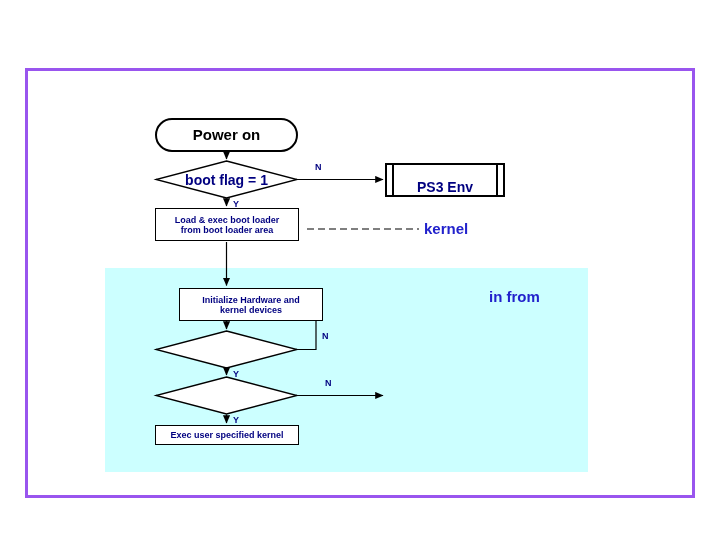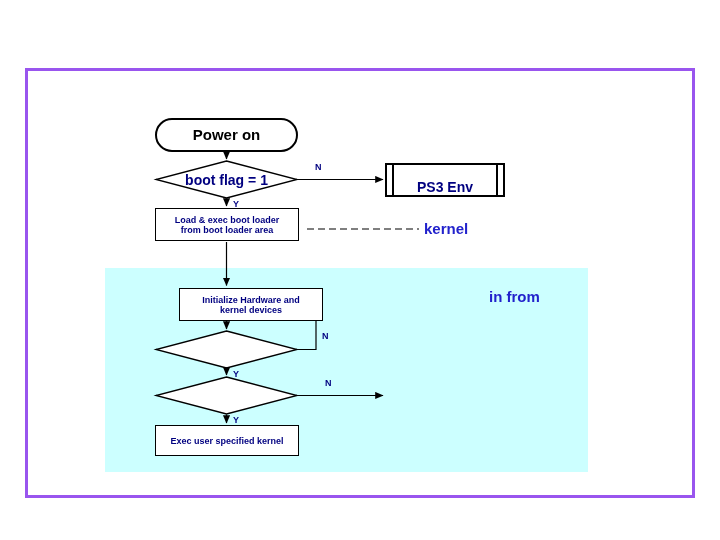--- a/index.html
+++ b/index.html
@@ -128,21 +128,21 @@
   </div>
 
   <div class="node" style="left:155px; top:288px; width:144px; height:33px;margin-left:24px;">
     <div>
       <div>Initialize Hardware and</div>
       <div>kernel devices</div>
     </div>
   </div>
 
 
-  <div class="node" style="left:155px; top:425px; width:144px; height:31px;">
+  <div class="node" style="left:155px; top:425px; width:144px; height:20px;">
     <span>Exec user specified kernel</span>
   </div>
 
   <div class="diamond-label" style="left:166px; top:161px; width:121px; height:37px;">
     <span>boot flag = 1</span>
   </div>
 
 
 
   <div class="branch" style="left:315px; top:162px;">N</div>

